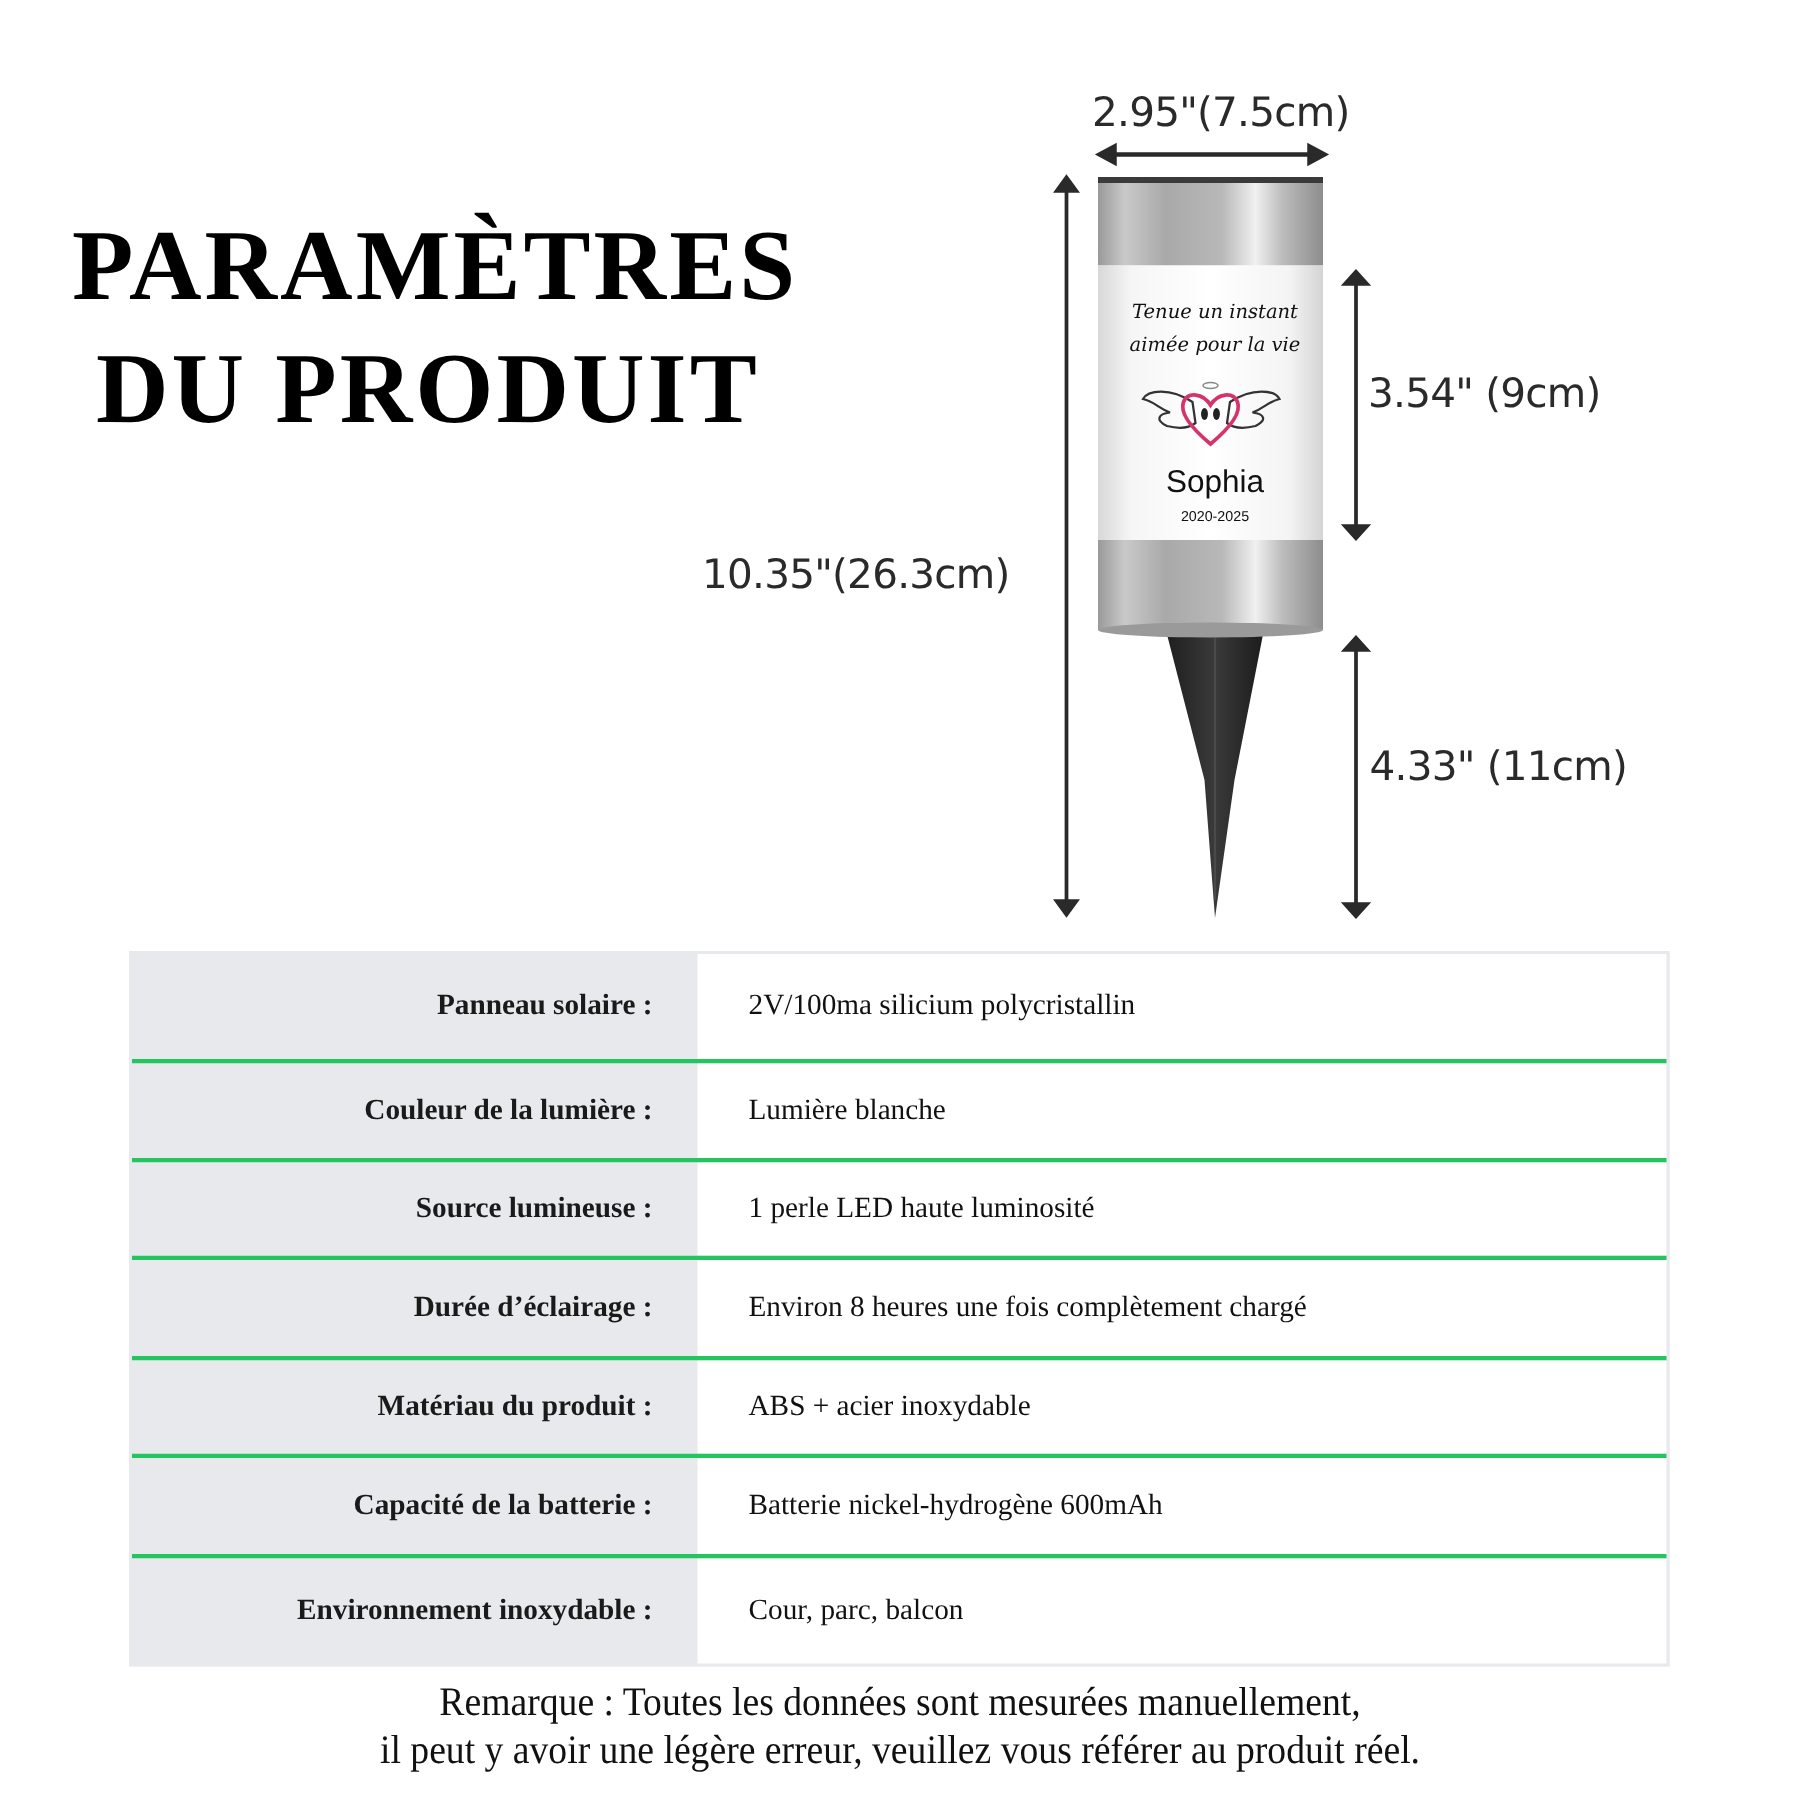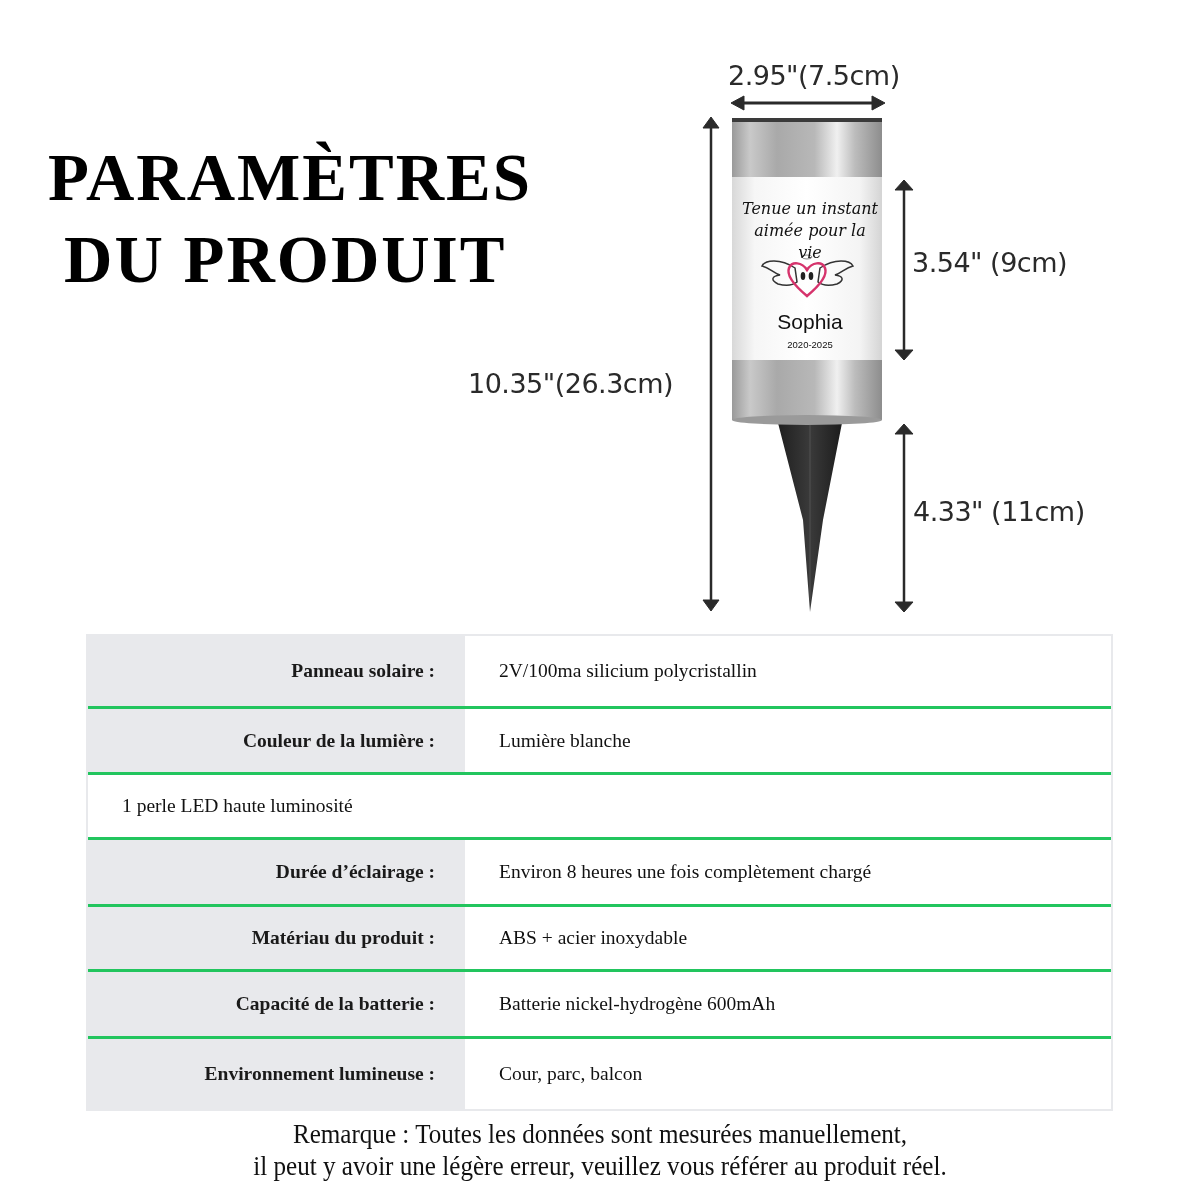--- a/index.html
+++ b/index.html
@@ -20,21 +20,21 @@
     font-size: 27px; color: #2a2a2a; white-space: nowrap; letter-spacing: -0.5px;
   }
 
   .product-svg { position: absolute; left: 690px; top: 90px; }
 
   .lamp-text {
     position: absolute; text-align: center; color: #111;
   }
   .lamp-script {
     font-family: "DejaVu Serif", "Liberation Serif", serif; font-style: italic;
-    font-size: 16px; line-height: 22px; left: 740px; width: 140px; top: 198px;
+    font-size: 13px; line-height: 22px; left: 740px; width: 140px; top: 198px;
   }
   .lamp-name {
     font-family: "Liberation Sans", "DejaVu Sans", sans-serif; font-size: 21px;
     left: 740px; width: 140px; top: 310px;
   }
   .lamp-years {
     font-family: "Liberation Sans", "DejaVu Sans", sans-serif; font-size: 9.5px;
     left: 740px; width: 140px; top: 339px;
   }
 
@@ -152,36 +152,37 @@
 <div class="spec-table">
   <div class="spec-row" style="height:73px;">
     <div class="spec-key">Panneau solaire :</div>
     <div class="spec-val">2V/100ma silicium polycristallin</div>
   </div>
   <div class="spec-row" style="height:66px;">
     <div class="spec-key">Couleur de la lumière :</div>
     <div class="spec-val">Lumière blanche</div>
   </div>
   <div class="spec-row" style="height:65px;">
+    <div class="spec-key">Source lumineuse :</div>
     <div class="spec-val">1 perle LED haute luminosité</div>
   </div>
   <div class="spec-row" style="height:67px;">
     <div class="spec-key">Durée d’éclairage :</div>
     <div class="spec-val">Environ 8 heures une fois complètement chargé</div>
   </div>
   <div class="spec-row" style="height:65px;">
     <div class="spec-key">Matériau du produit :</div>
     <div class="spec-val">ABS + acier inoxydable</div>
   </div>
   <div class="spec-row" style="height:67px;">
     <div class="spec-key">Capacité de la batterie :</div>
     <div class="spec-val">Batterie nickel-hydrogène 600mAh</div>
   </div>
   <div class="spec-row" style="height:70px;">
-    <div class="spec-key">Environnement lumineuse :</div>
+    <div class="spec-key">Environnement inoxydable :</div>
     <div class="spec-val">Cour, parc, balcon</div>
   </div>
 </div>
 
 <div class="note">
   <div>Remarque : Toutes les données sont mesurées manuellement,</div>
   <div>il peut y avoir une légère erreur, veuillez vous référer au produit réel.</div>
 </div>
 
 </body></html>

